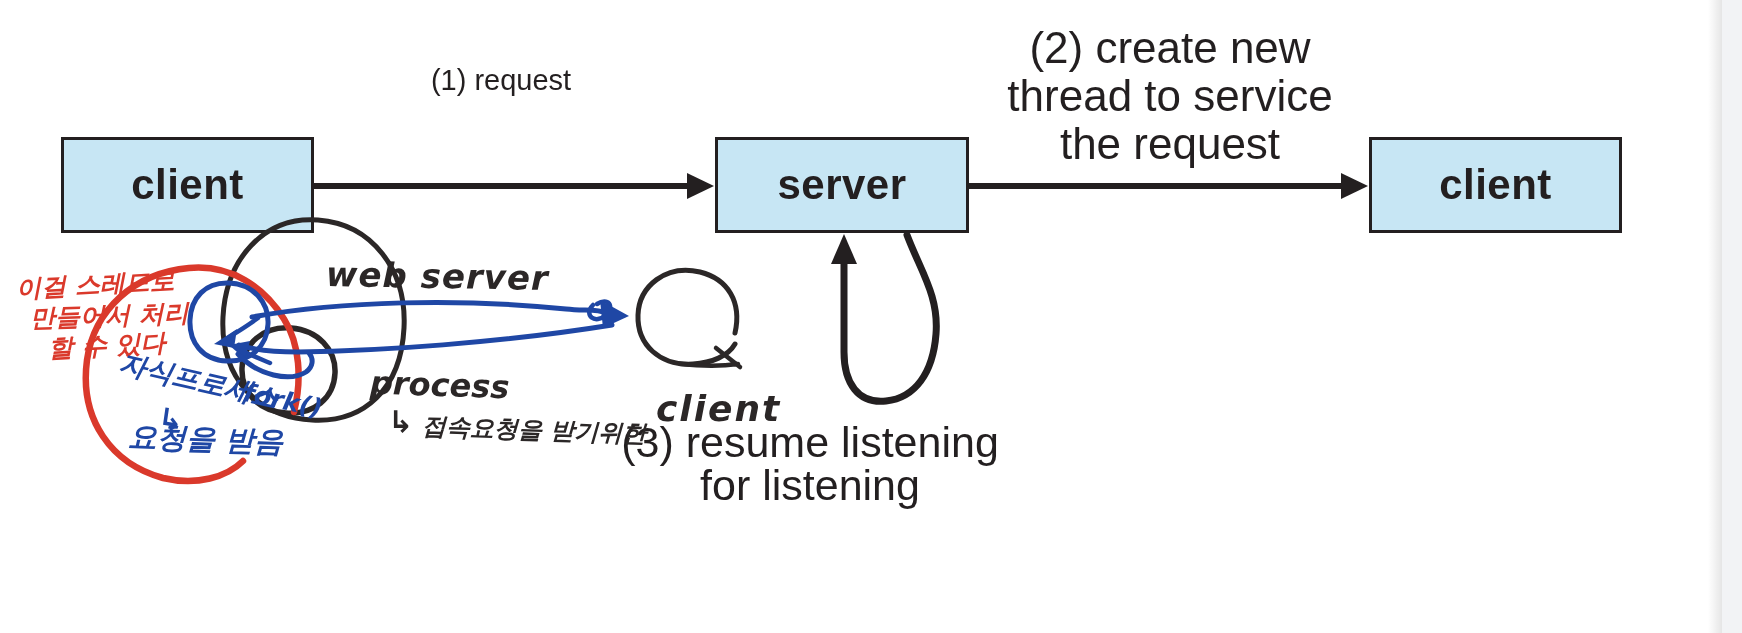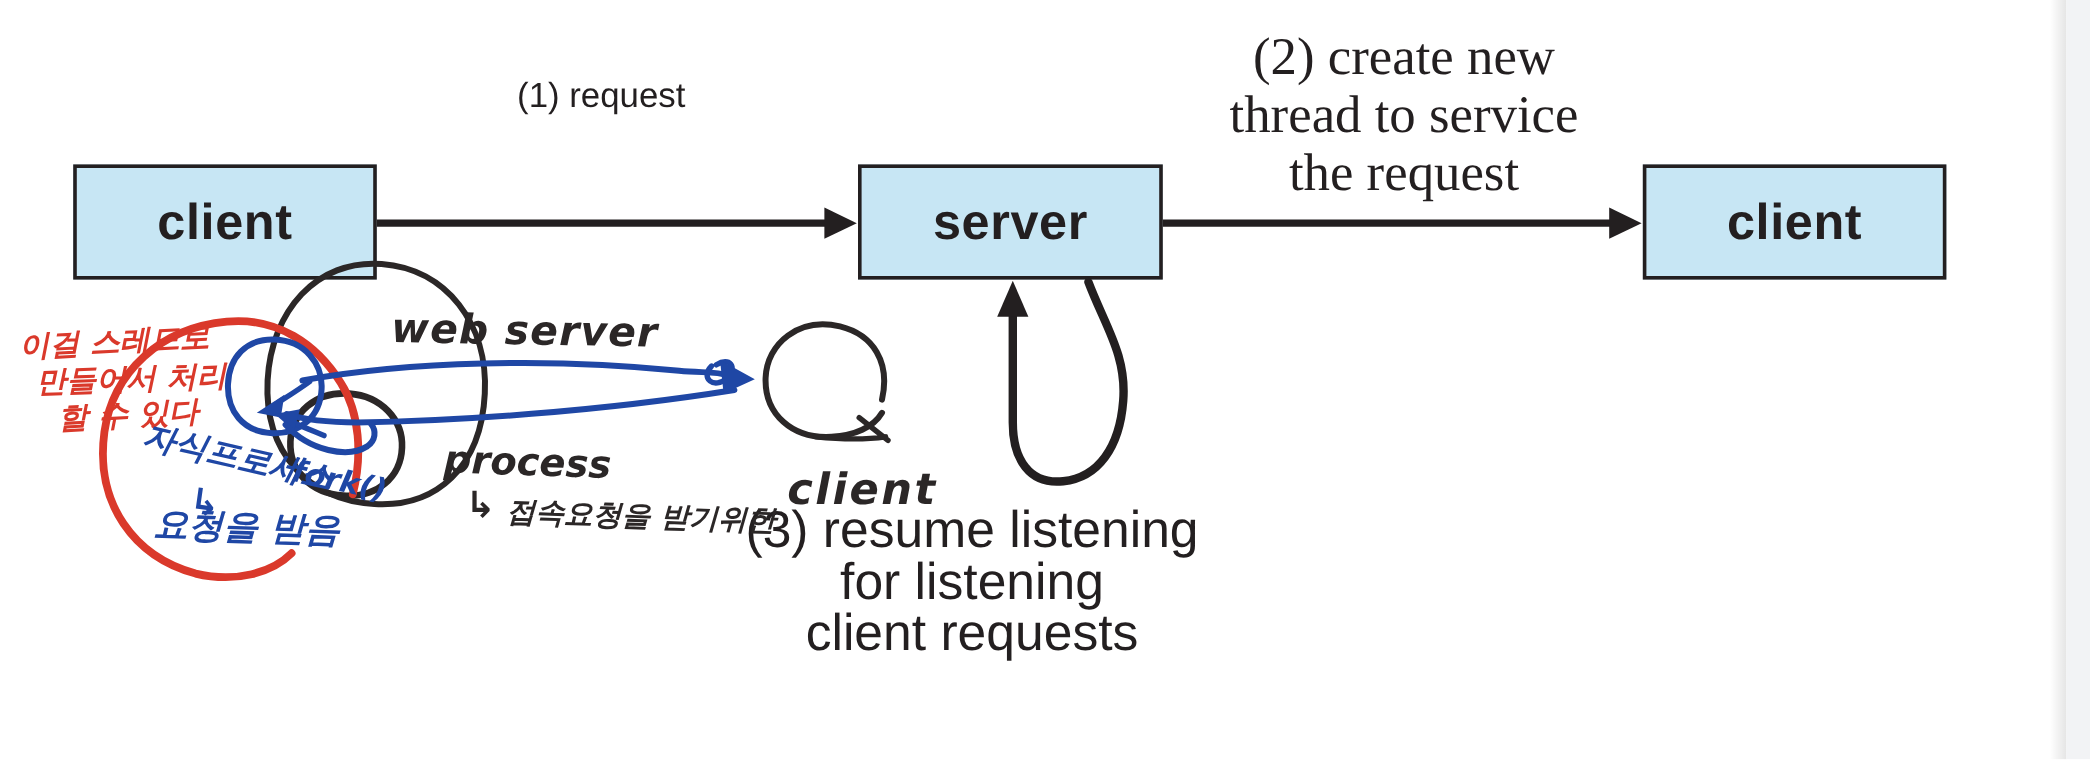--- a/index.html
+++ b/index.html
@@ -16,21 +16,21 @@
     display:flex; align-items:center; justify-content:center;
     font-weight:bold; font-size:42px; color:#231f20; letter-spacing:0.5px;
   }
   .node-client { left:61px; }
   .node-server { left:715px; width:248px;justify-content:center; }
   .node-thread { left:1369px; }
 
   
   .plabel { position:absolute; z-index:2; color:#231f20; text-align:center; }
   .step1 { left:376px; top:64px;  width:250px; font-size:29px; }
-  .step2 { left:948px; top:24px;  width:444px; font-size:44px; line-height:48px;font-family:Liberation Serif, serif; }
+  .step2 { left:948px; top:24px;  width:444px; font-size:44px; line-height:48px; }
   .step3 { left:588px; top:421px; width:444px; font-size:43px; line-height:43px; }
 
   
   .hw { position:absolute; z-index:4; font-style:italic; font-weight:bold;
         font-family:"DejaVu Sans", sans-serif; white-space:nowrap; }
   .hw-red  { color:#da392b; }
   .hw-blue { color:#1f47a5; }
   .hw-blk  { color:#2b2727; }
   .red1 { left:16px;  top:268px; font-size:25px; transform:rotate(-3deg); }
   .red2 { left:30px;  top:299px; font-size:25px; transform:rotate(-2deg); }
@@ -68,21 +68,20 @@
 
   <div class="plabel step1">(1) request</div>
   <div class="plabel step2">
     <div>(2) create new</div>
     <div>thread to service</div>
     <div>the request</div>
   </div>
   <div class="plabel step3">
     <div>(3) resume listening</div>
     <div>for listening</div>
-    <div>client requests</div>
   </div>
 
   <svg class="ink" width="1742" height="633" viewBox="0 0 1742 633">
 
     <g>
       <line x1="314" y1="186" x2="692" y2="186" stroke="#231f20" stroke-width="6"></line>
       <polygon points="714,186 687,173 687,199" fill="#231f20"></polygon>
     </g>
 
     <g>

